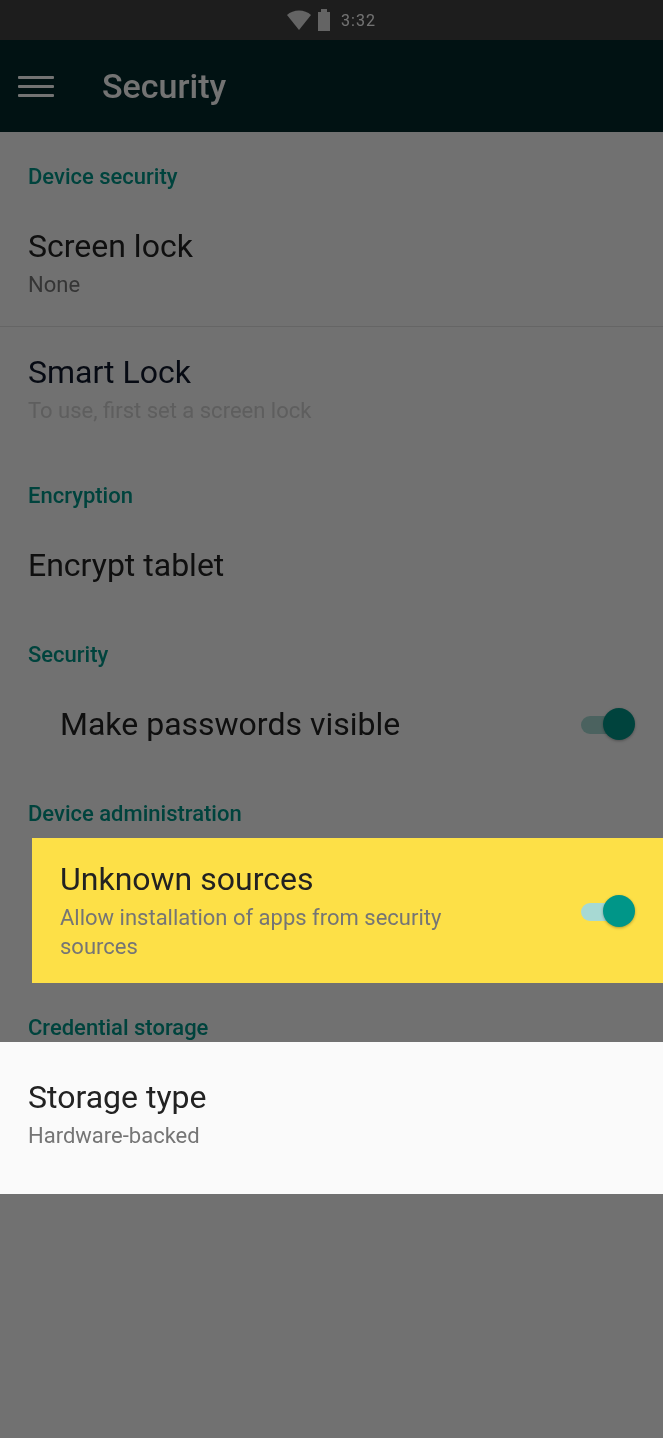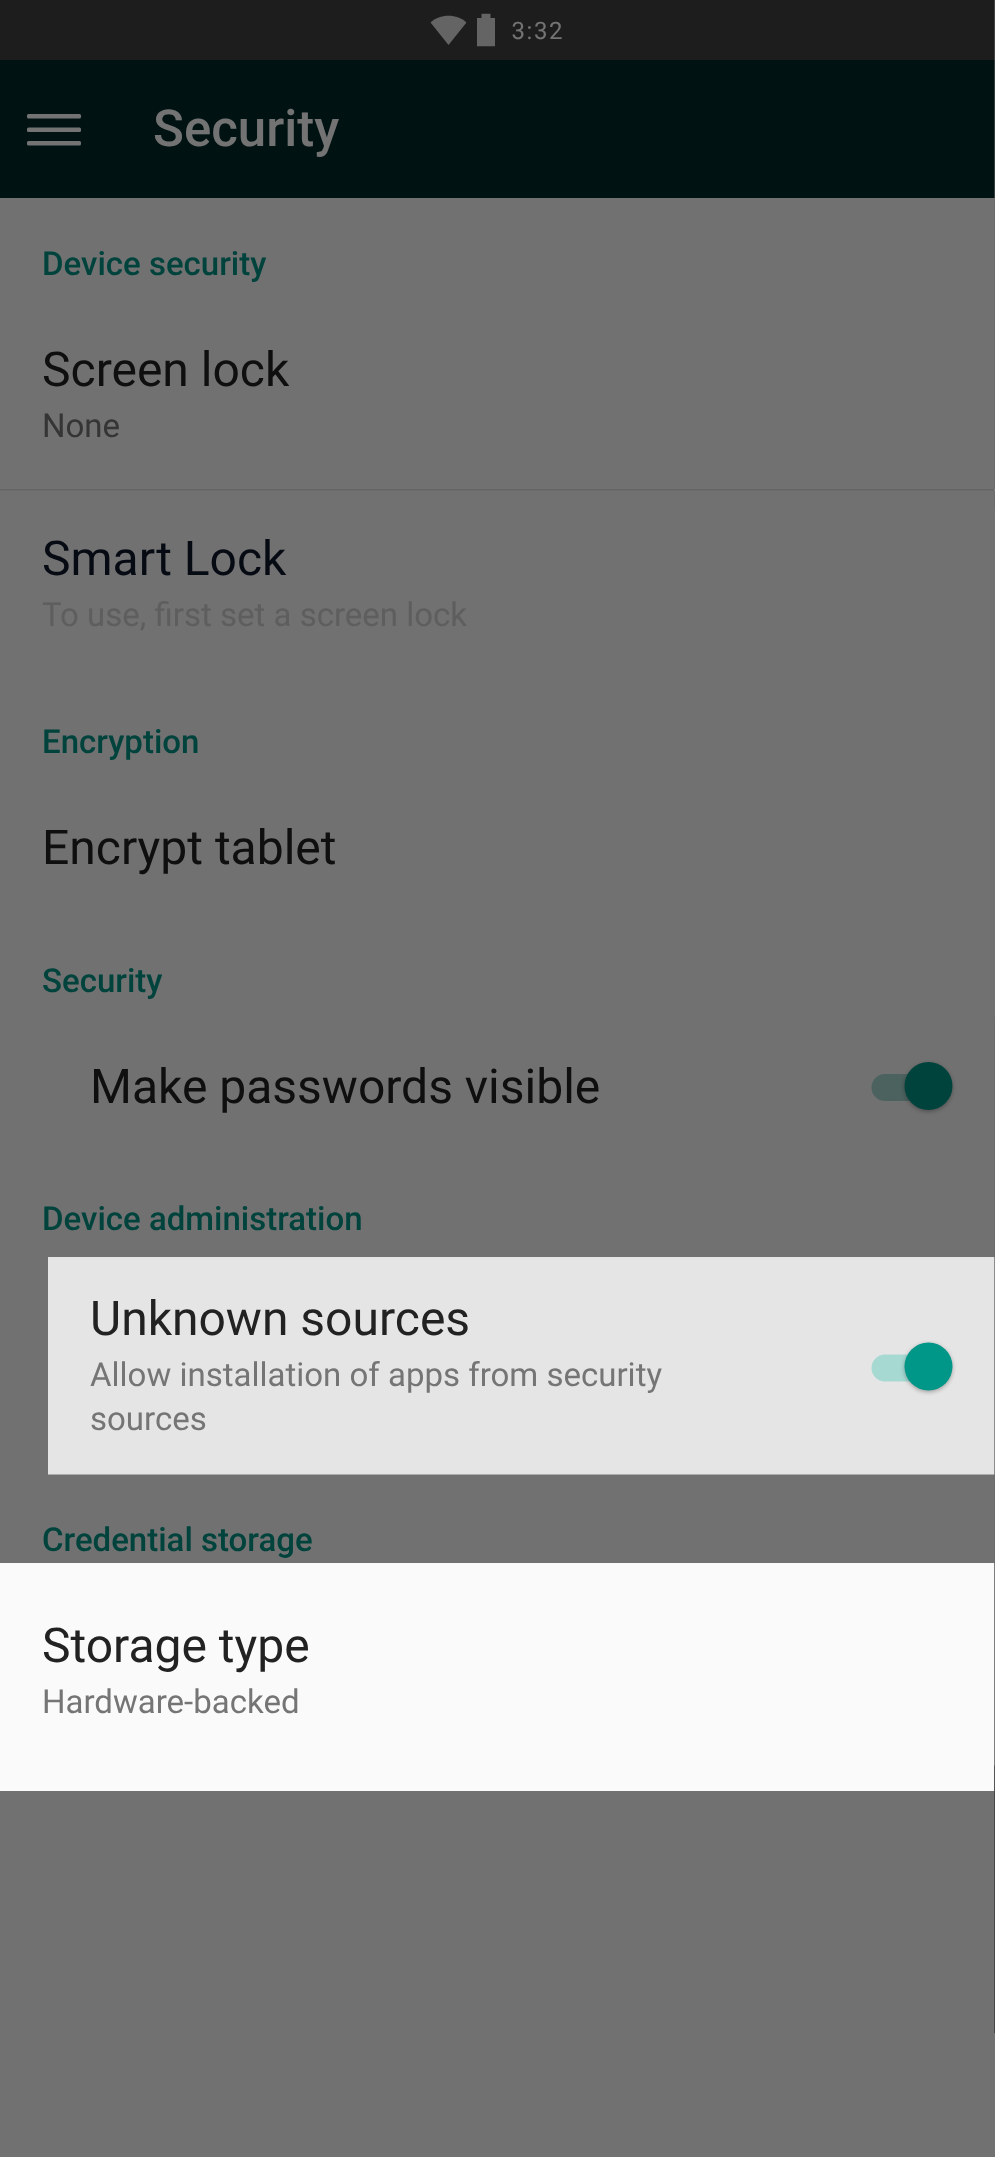--- a/index.html
+++ b/index.html
@@ -31,21 +31,21 @@
   .switch { position: absolute; right: 28px; top: 50%; transform: translateY(-50%); width: 54px; height: 32px; }
   .switch-track { position: absolute; top: 8px; left: 0; width: 44px; height: 18px; border-radius: 9px; background: #a7d9d3; }
   .switch-thumb { position: absolute; top: 0; left: 22px; width: 32px; height: 32px; border-radius: 50%; background: #009688; box-shadow: 0 1px 3px rgba(0,0,0,0.3); }
 
   
   .dimmer { position: absolute; left: 0; width: 100%; background: rgba(0,0,0,0.55); pointer-events: none; }
   .dimmer.top { top: 0; height: 1042px; }
   .dimmer.bottom { top: 1194px; height: 244px; }
 
   
-  #row-unknown { position: relative; z-index: 2; background: #e5e5e5; padding-top: 22px; padding-bottom: 22px; }
+  #row-unknown { position: relative; z-index: 2; background: #fde047; padding-top: 22px; padding-bottom: 22px; }
   #row-unknown .secondary { max-width: 440px; }
 </style>
 </head>
 <body>
 
 <div class="screen">
 
   <div class="status-bar">
     <span class="wifi">
       <svg width="24" height="20" viewBox="0 0 24 20">

